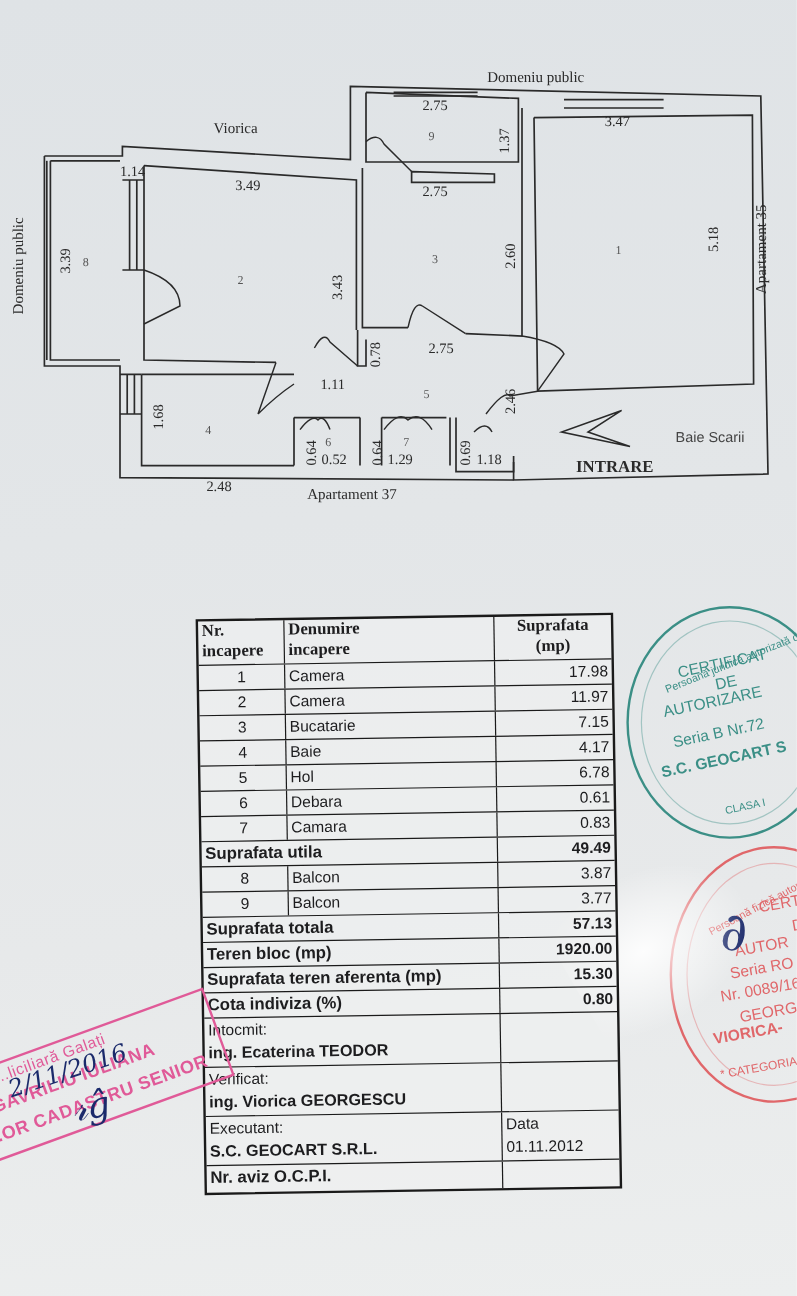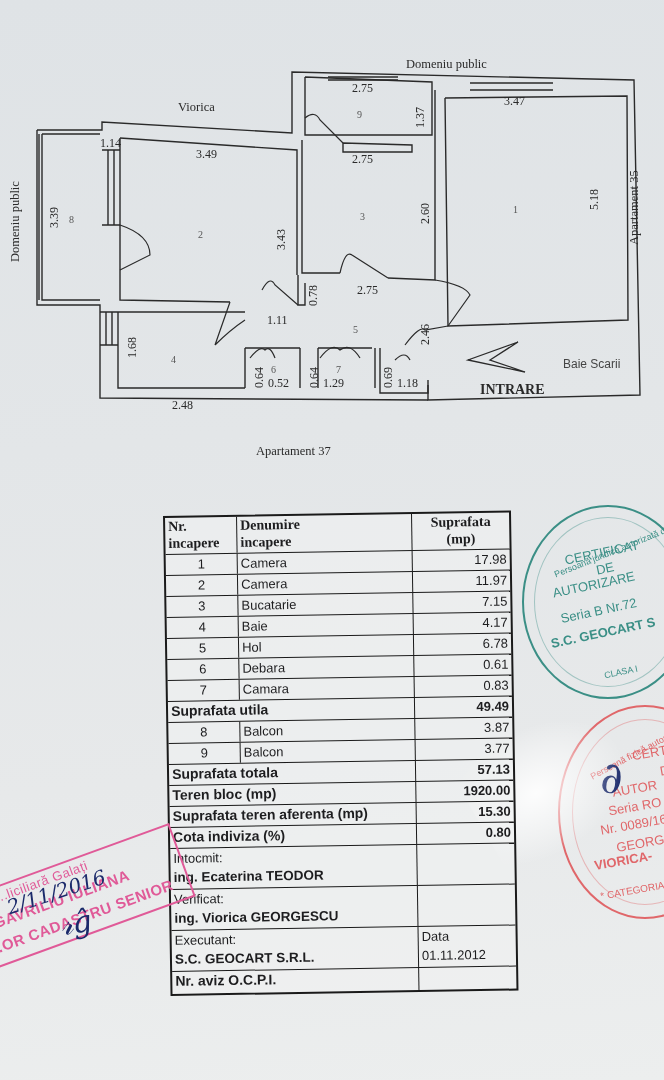--- a/index.html
+++ b/index.html
@@ -123,21 +123,21 @@
 
     <g fill="none" stroke="#2a2a2a" stroke-width="1.3">
       <path d="M518 342 L468 360 L525 372 L490 360 Z"></path>
     </g>
   </svg>
 
   <span class="lbl big" style="left:406px; top:58px;">Domeniu public</span>
   <span class="lbl big" style="left:178px; top:101px;">Viorica</span>
   <span class="lbl rot big" style="left:9px; top:262px;">Domeniu public</span>
   <span class="lbl rot big" style="left:628px; top:245px;">Apartament 35</span>
-  <span class="lbl big" style="left:256px; top:406px;margin-top:39px;">Apartament 37</span>
+  <span class="lbl big" style="left:256px; top:406px;">Apartament 37</span>
   <span class="lbl sans" style="left:563px; top:358px; color:#444;">Baie Scarii</span>
   <span class="lbl bold" style="left:480px; top:383px;">INTRARE</span>
 
   <span class="lbl" style="left:60px; top:137px;margin-left:40px;">1.14</span>
   <span class="lbl rot" style="left:48px; top:228px;">3.39</span>
   <span class="lbl" style="left:196px; top:148px;">3.49</span>
   <span class="lbl rot" style="left:275px; top:250px;">3.43</span>
   <span class="lbl" style="left:352px; top:82px;">2.75</span>
   <span class="lbl rot" style="left:414px; top:128px;">1.37</span>
   <span class="lbl" style="left:352px; top:153px;">2.75</span>

